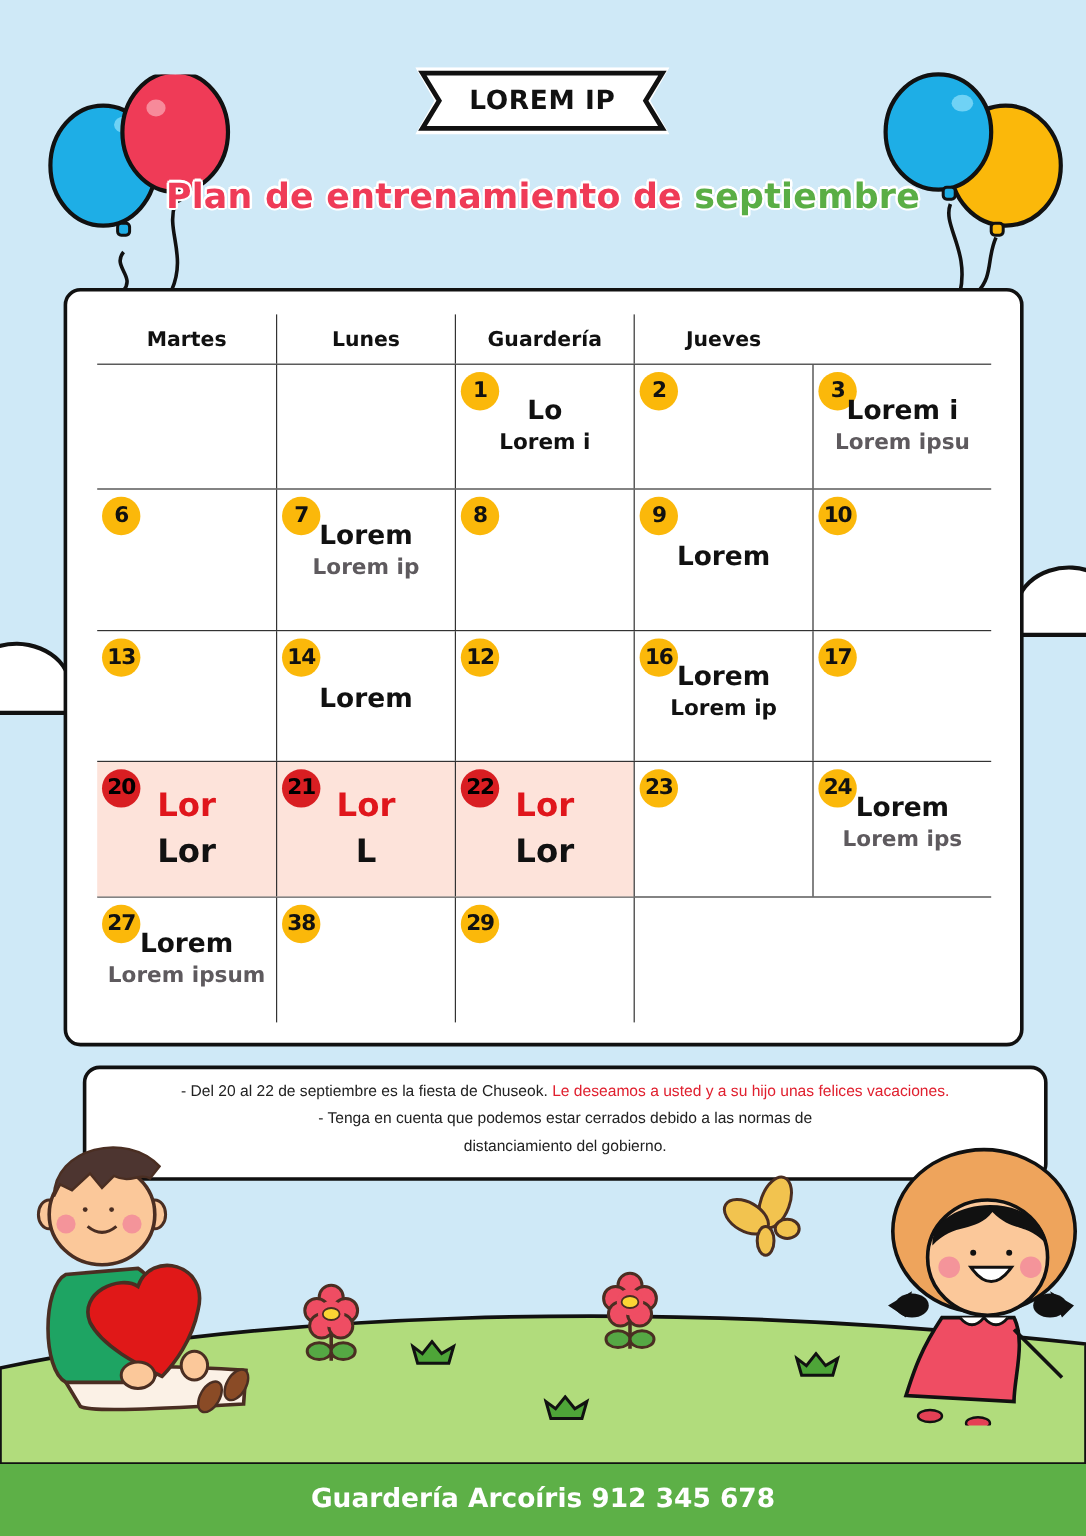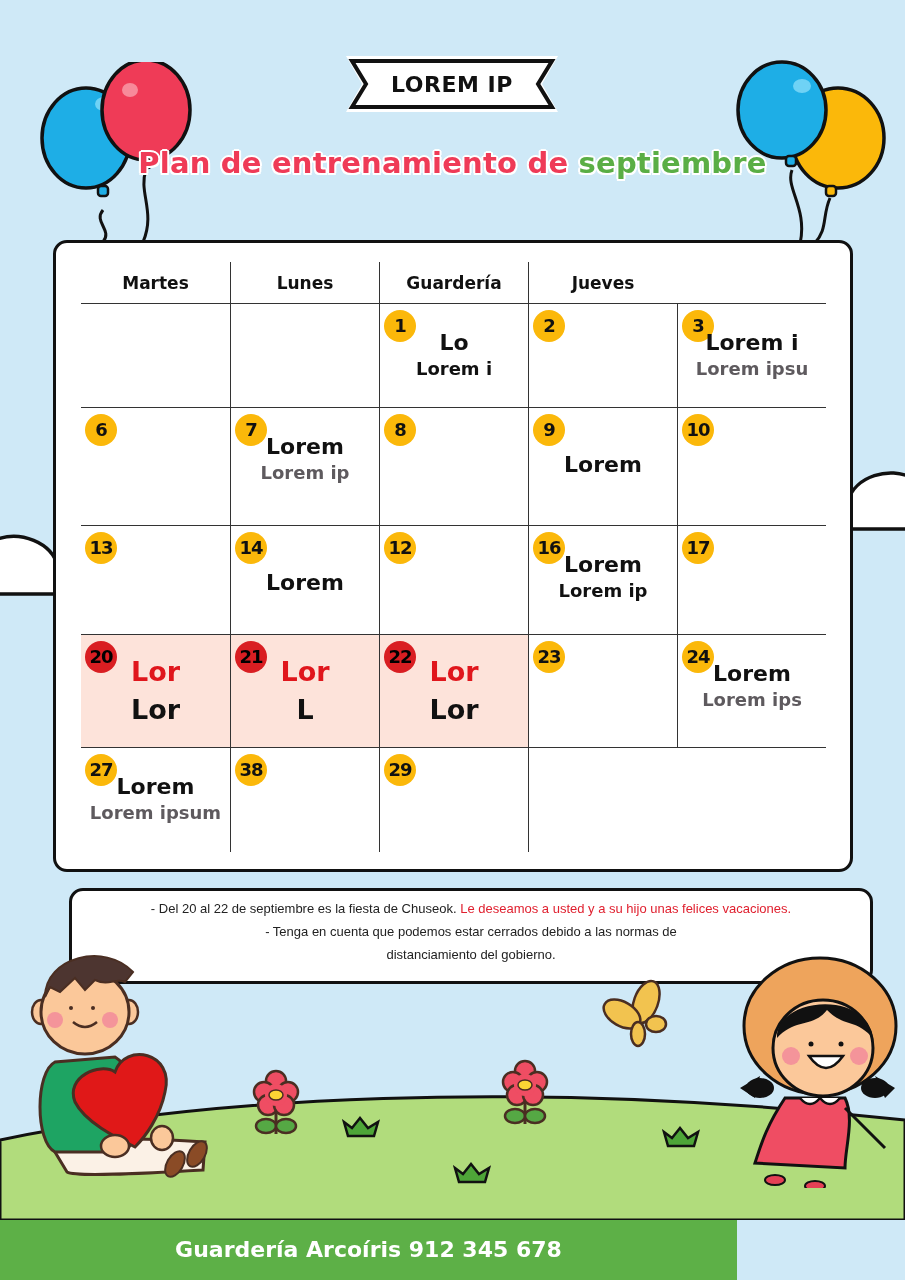--- a/index.html
+++ b/index.html
@@ -74,21 +74,21 @@
   .notice {
     position: absolute; left: 49px; top: 888px; width: 804px; height: 96px;
     background: #fff; border: 3px solid #111; border-radius: 14px;
     text-align: center; font-size: 13px; line-height: 23px; color: #222;
     padding-top: 6px; font-family: "Liberation Sans", sans-serif; margin-left: 20px;
   }
   .notice .red { color: #e0202f; }
 
   
   .footer {
-    position: absolute; left: 0; top: 1220px; width: 737px; height: 60px;
+    position: absolute; left: 0; top: 1220px; width: 905px; height: 60px;
     background: #5db047; color: #fff; font-weight: bold; font-size: 22px;
     text-align: center; line-height: 60px;
   }
   svg { display: block; }
 </style>
 </head>
 <body>
 
 <svg class="abs" style="left:38px;top:62px" width="160" height="182">
   <path d="M65 148 C 55 160, 75 168, 65 180" stroke="#111" stroke-width="3" fill="none"></path>

